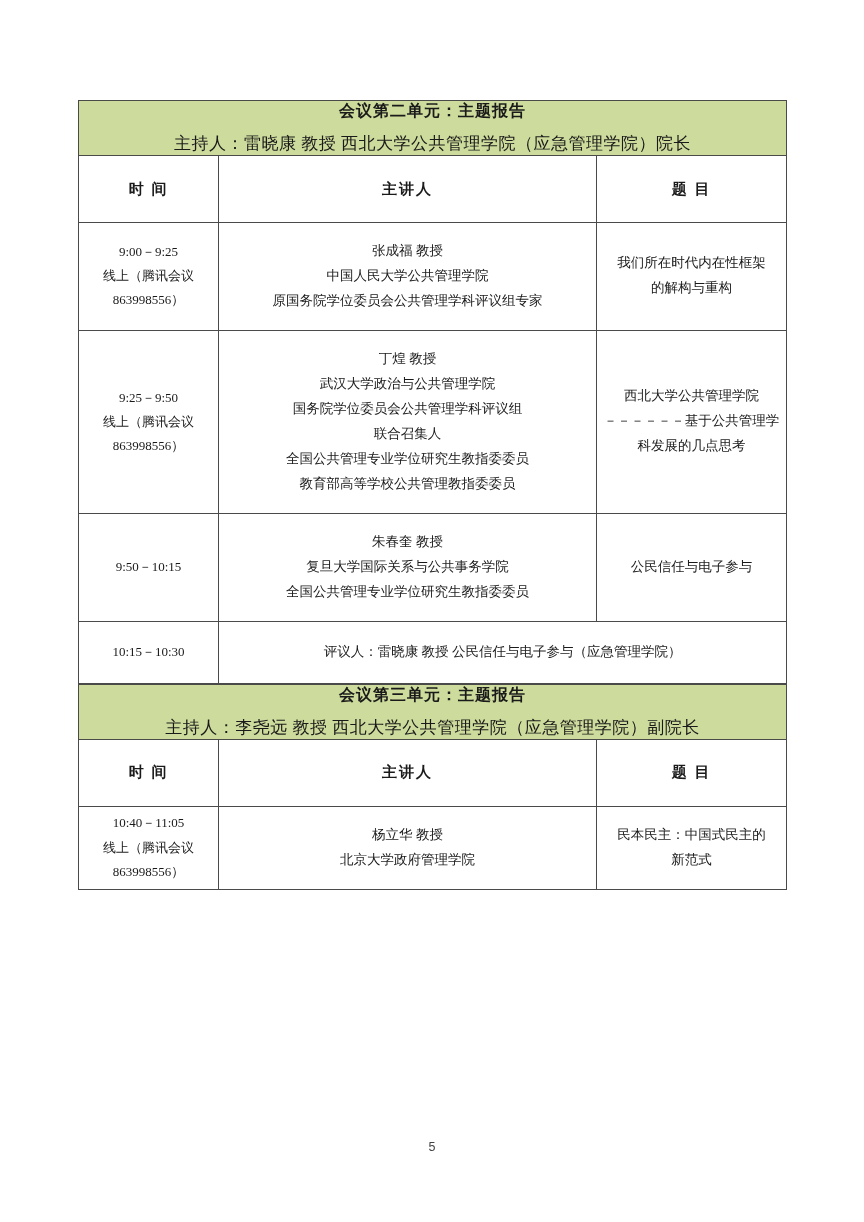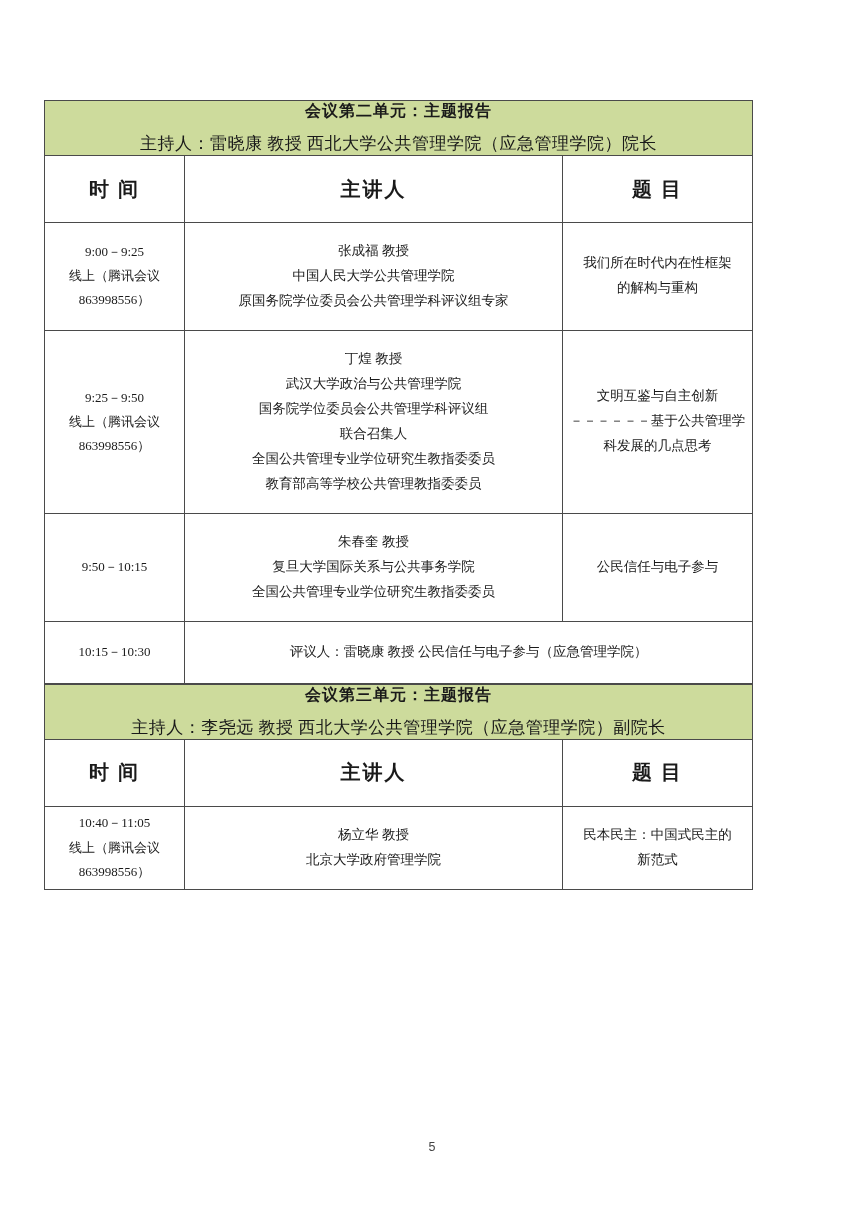--- a/index.html
+++ b/index.html
@@ -11,21 +11,21 @@
     height: 1222px;
     background: #ffffff;
     font-family: "Liberation Serif", "DejaVu Serif", serif;
     color: #1a1a1a;
     position: relative;
   }
   .page {
     box-sizing: border-box;
     width: 864px;
     height: 1222px;
-    padding: 100px 78px 0 44px;
+    padding: 100px 78px 0 78px;
     position: relative;
   }
   table.schedule {
     width: 708px;
     border-collapse: collapse;
     table-layout: fixed;
   }
   table.schedule td {
     border: 1px solid #4a4a4a;
     padding: 0;
@@ -42,21 +42,21 @@
     letter-spacing: 1px;
     margin-bottom: 10px;
   }
   .band .band-host {
     font-size: 17px;
     letter-spacing: 0.5px;
   }
   .hdr {
     text-align: center;
     font-weight: bold;
-    font-size: 20px;
+    font-size: 15px;
     letter-spacing: 2px;
     height: 66px;
   }
   .cell {
     text-align: center;
     font-size: 13.5px;
     line-height: 1.85;
     padding: 14px 8px;
   }
   .cell.time {
@@ -133,21 +133,21 @@
         </td>
         <td class="cell wide">
           <div>丁煌 教授</div>
           <div>武汉大学政治与公共管理学院</div>
           <div>国务院学位委员会公共管理学科评议组</div>
           <div>联合召集人</div>
           <div>全国公共管理专业学位研究生教指委委员</div>
           <div>教育部高等学校公共管理教指委委员</div>
         </td>
         <td class="cell">
-          <div>文明互鉴与自主创新</div>
+          <div>西北大学公共管理学院</div>
           <div>－－－－－－基于公共管理学</div>
           <div>科发展的几点思考</div>
         </td>
       </tr>
 
       <tr>
         <td class="cell time">
           <div>9:50－10:15</div>
         </td>
         <td class="cell wide">

